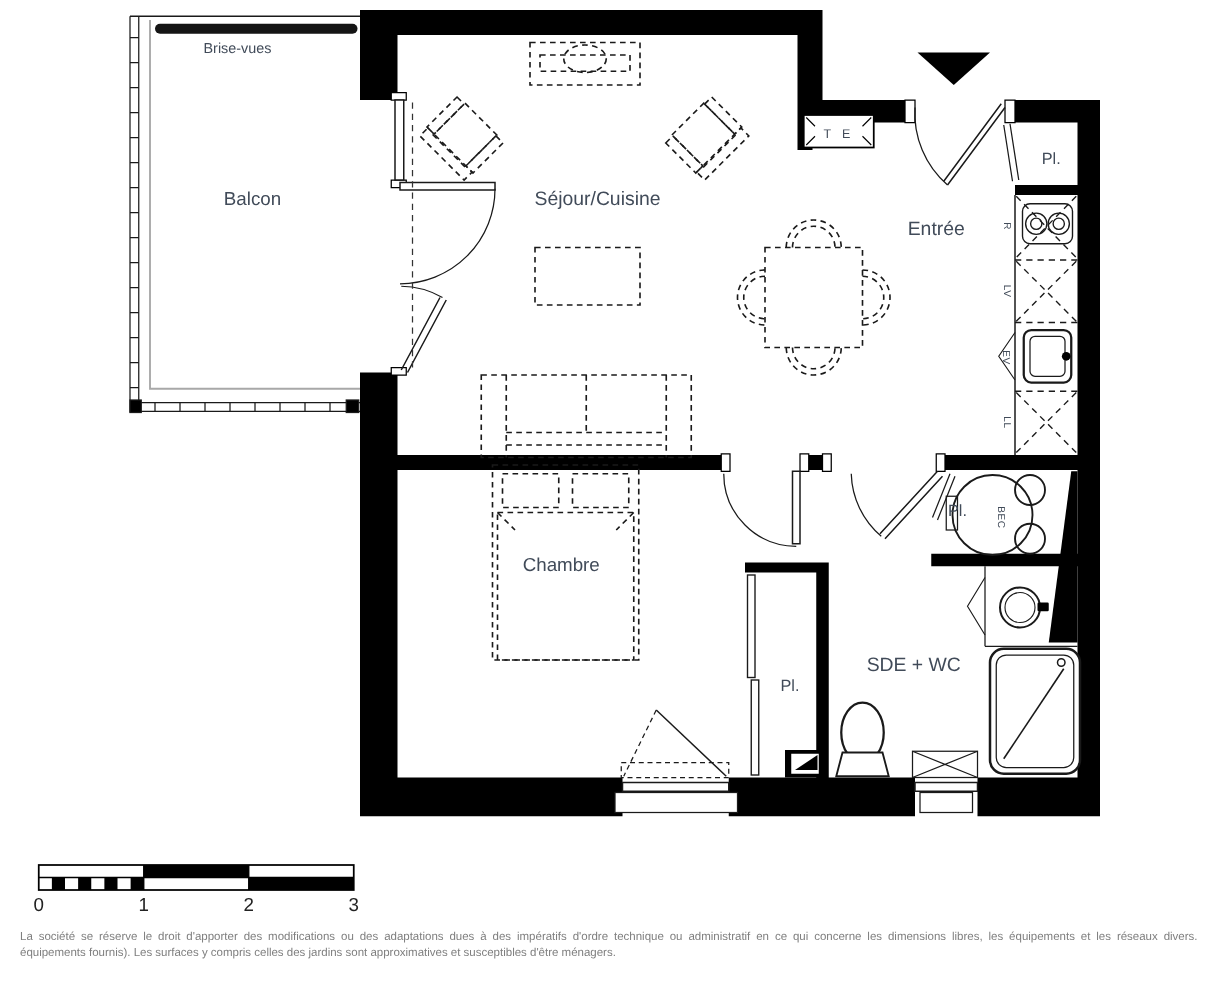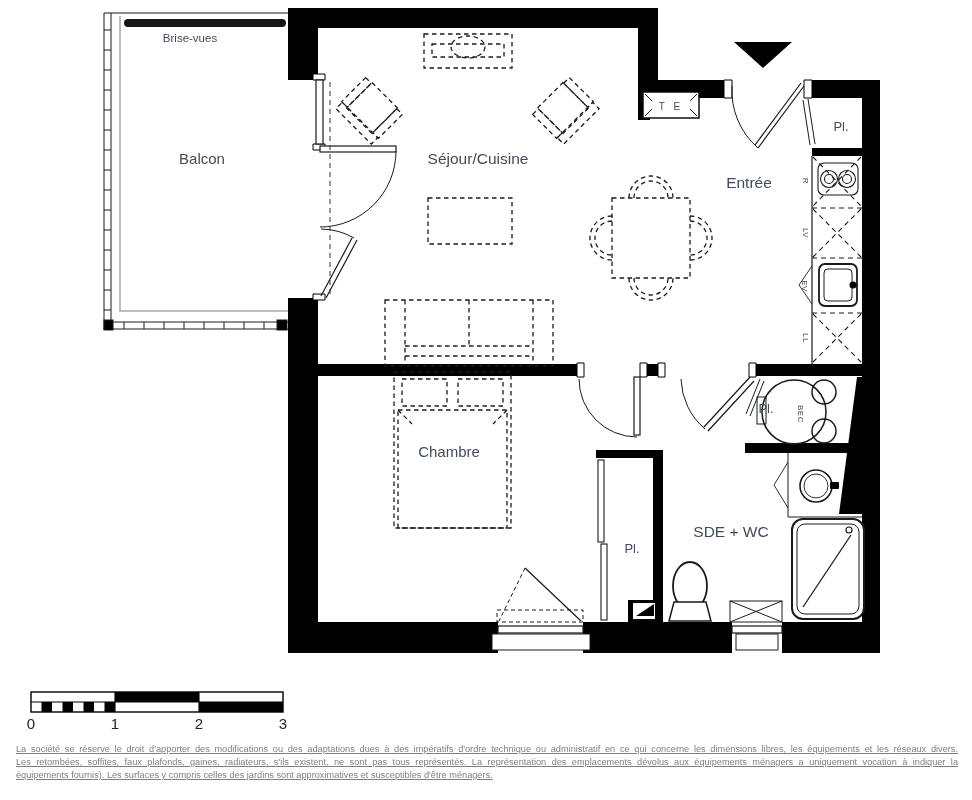--- a/index.html
+++ b/index.html
@@ -7,21 +7,21 @@
          font-family:"Liberation Sans",sans-serif;}
   svg text{font-family:"Liberation Sans",sans-serif;fill:#414b59;}
   .s16{font-size:15.5px;}
   .s15{font-size:15px;}
   .s13{font-size:13px;}
   .s11{font-size:11.5px;}
   .s10{font-size:10px;letter-spacing:3px;}
   .s8{font-size:8px;letter-spacing:.5px;}
   .tick{font-size:15px;fill:#232323;}
   .disclaimer{position:absolute;left:16px;top:743px;width:942px;
-              font-size:9.2px;line-height:13px;color:#7f7f7f;text-decoration:underline;}
+              font-size:9.2px;line-height:13px;color:#7f7f7f;}
   .disclaimer .j{text-align:justify;text-align-last:justify;}
 </style>
 </head>
 <body>
 
 <div class="stage">
 <svg width="972" height="800" viewBox="0 0 972 800">
 
   <g stroke="#1a1a1a" fill="none">
     <line x1="104" y1="13" x2="290" y2="13" stroke-width="1.2"></line>
@@ -233,16 +233,15 @@
     <text x="31" y="729" class="tick" text-anchor="middle">0</text>
     <text x="115" y="729" class="tick" text-anchor="middle">1</text>
     <text x="199" y="729" class="tick" text-anchor="middle">2</text>
     <text x="283" y="729" class="tick" text-anchor="middle">3</text>
   </g>
 </svg>
 
 
 <div class="disclaimer">
   <div class="j">La société se réserve le droit d'apporter des modifications ou des adaptations dues à des impératifs d'ordre technique ou administratif en ce qui concerne les dimensions libres, les équipements et les réseaux divers.</div>
-  <div class="j">Les retombées, soffites, faux plafonds, gaines, radiateurs, s'ils existent, ne sont pas tous représentés. La représentation des emplacements dévolus aux équipements ménagers a uniquement vocation à indiquer la</div>
   <div>équipements fournis). Les surfaces y compris celles des jardins sont approximatives et susceptibles d'être ménagers.</div>
 </div>
 </div>
 
 </body></html>

